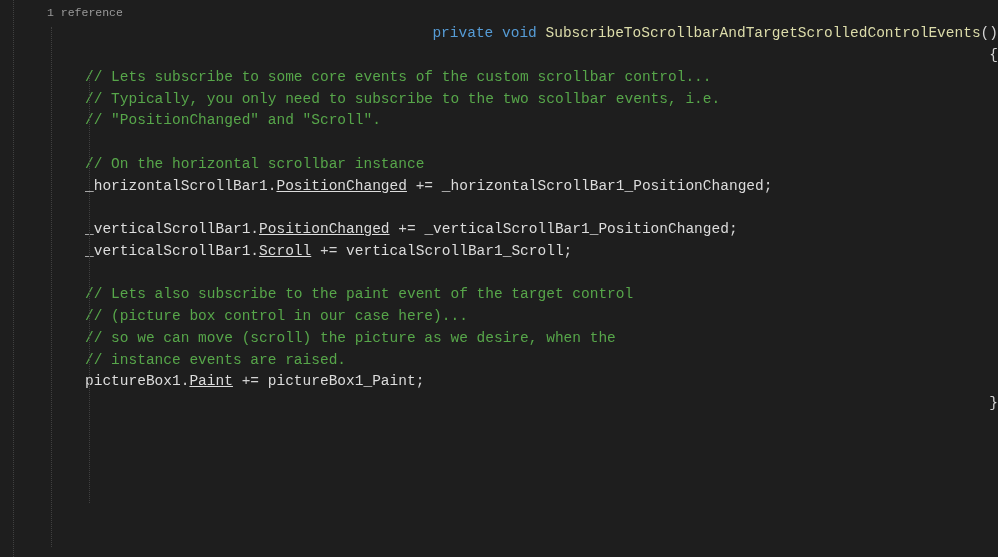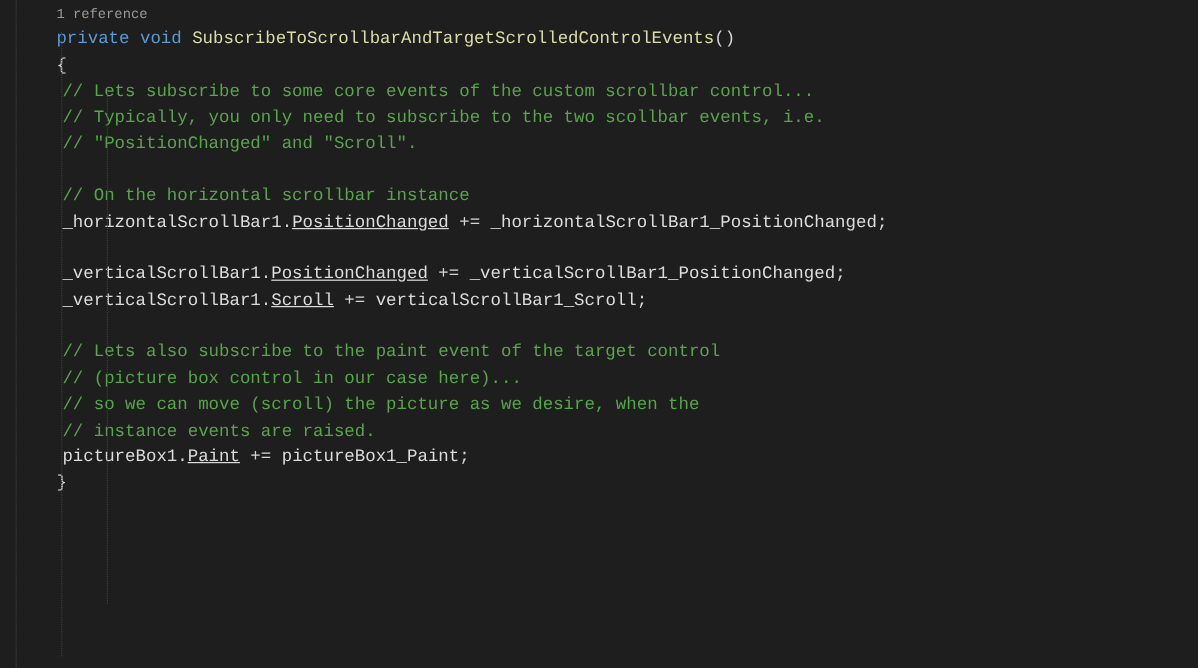--- a/index.html
+++ b/index.html
@@ -41,22 +41,22 @@
     }
     .kw-mod { color: #569cd6; }
     .kw-type { color: #569cd6; }
     .ident { color: #dcdcaa; }
     .paren { color: #d4d4d4; }
     .brace { color: #d4d4d4; }
     .comment { color: #57a64a; }
     .field { color: #dcdcdc; }
     .member { color: #dcdcdc; text-decoration: underline; }
     .op { color: #d4d4d4; }
-    .ind1 { padding-left: 47px; }
-    .ind2 { padding-left: 52px; }
+    .ind1 { padding-left: 47px; text-align: right; }
+    .ind2 { padding-left: 85px; }
   </style>
 </head>
 <body>
 
 <div class="editor">
   <div class="indent-guide guide1"></div>
   <div class="indent-guide guide2"></div>
   <div class="indent-guide guide3"></div>
 
   <div class="codelens">1 reference</div>

